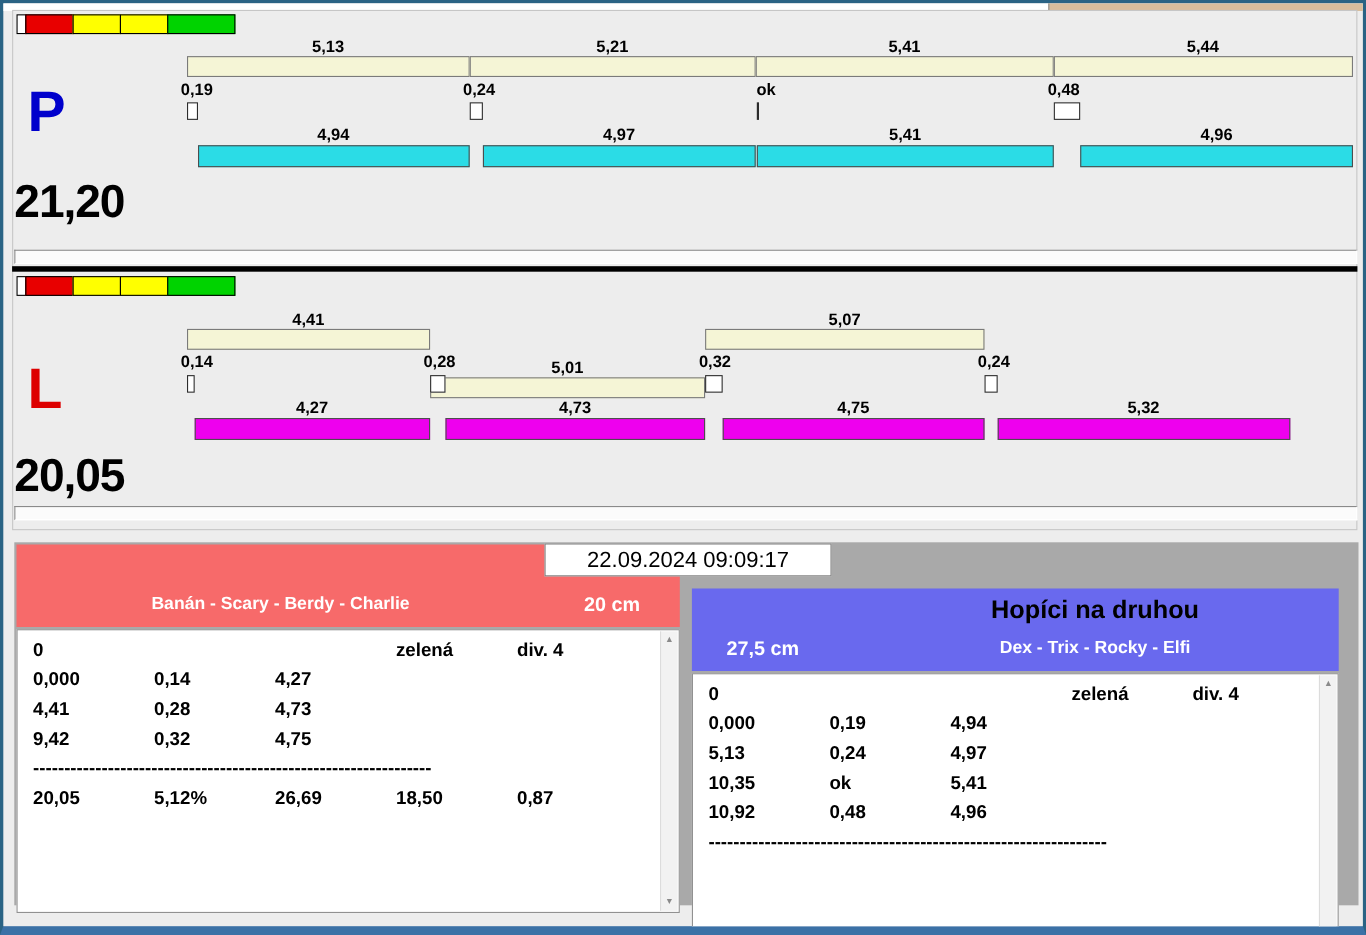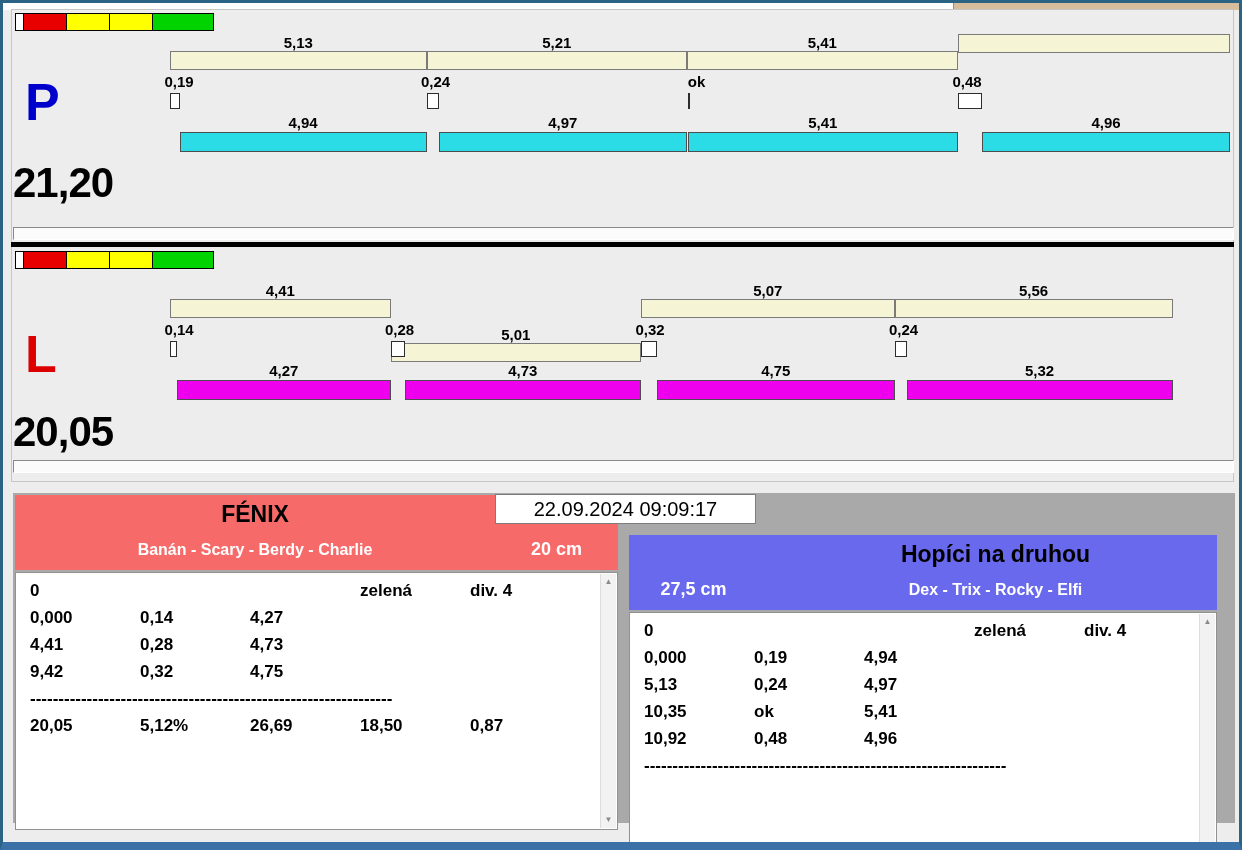--- a/index.html
+++ b/index.html
@@ -89,20 +89,21 @@
       </div>
       <div class="leg" style="left: 256.5px; width: 260.5px;">
         <div class="lbl">5,21</div>
         <div class="leg-bar" style="background-color: rgb(245, 245, 214);"></div>
       </div>
       <div class="leg" style="left: 517px; width: 270.5px;">
         <div class="lbl">5,41</div>
         <div class="leg-bar" style="background-color: rgb(245, 245, 214);"></div>
       </div>
       <div class="leg" style="left: 787.5px; width: 272px;">
+        <div class="lbl">5,44</div>
         <div class="leg-bar" style="background-color: rgb(245, 245, 214);"></div>
       </div>
 
       <div class="exch" style="left: 0px;">
         <div class="lbl">0,19</div>
         <div class="exch-box" style="background-color: rgb(255, 255, 255); width: 9.5px;"></div>
       </div>
       <div class="exch" style="left: 256.5px;">
         <div class="lbl">0,24</div>
         <div class="exch-box" style="background-color: rgb(255, 255, 255); width: 12px;"></div>
@@ -152,24 +153,20 @@
         <div class="leg-bar" style="background-color: rgb(245, 245, 214);"></div>
       </div>
       <div class="leg" style="left: 220.5px; width: 250.5px; margin-top: 44px;">
         <div class="lbl">5,01</div>
         <div class="leg-bar" style="background-color: rgb(245, 245, 214);"></div>
       </div>
       <div class="leg" style="left: 471px; width: 253.5px;">
         <div class="lbl">5,07</div>
         <div class="leg-bar" style="background-color: rgb(245, 245, 214);"></div>
       </div>
-      <div class="leg" style="left: 724.5px; width: 278px;">
-        <div class="lbl">5,56</div>
-        <div class="leg-bar" style="background-color: rgb(245, 245, 214);"></div>
-      </div>
 
       <div class="exch" style="left: 0px;">
         <div class="lbl">0,14</div>
         <div class="exch-box" style="background-color: rgb(255, 255, 255); width: 7px;"></div>
       </div>
       <div class="exch" style="left: 220.5px;">
         <div class="lbl">0,28</div>
         <div class="exch-box" style="background-color: rgb(255, 255, 255); width: 14px;"></div>
       </div>
       <div class="exch" style="left: 471px;">
@@ -202,21 +199,20 @@
     <div class="letter" style="color: rgb(221, 0, 0);">L</div>
     <div class="total">20,05</div>
     <div class="strip"></div>
   </section>
 
   <section class="results">
     <div class="backdrop"></div>
 
     <div class="col col-left">
       <header class="team-header" style="background-color: rgb(247, 106, 106);">
-        <div class="team-name">FÉNIX</div>
         <div class="team-members">Banán - Scary - Berdy - Charlie</div>
         <div class="category">20 cm</div>
       </header>
       <div class="textarea">
         <div class="ta-content">
           <div class="ta-line">
             <span class="c c1">0</span><span class="c c2"></span><span class="c c3"></span><span class="c c4">zelená</span><span class="c c5">div. 4</span>
           </div>
           <div class="ta-line">
             <span class="c c1">0,000</span><span class="c c2">0,14</span><span class="c c3">4,27</span>

